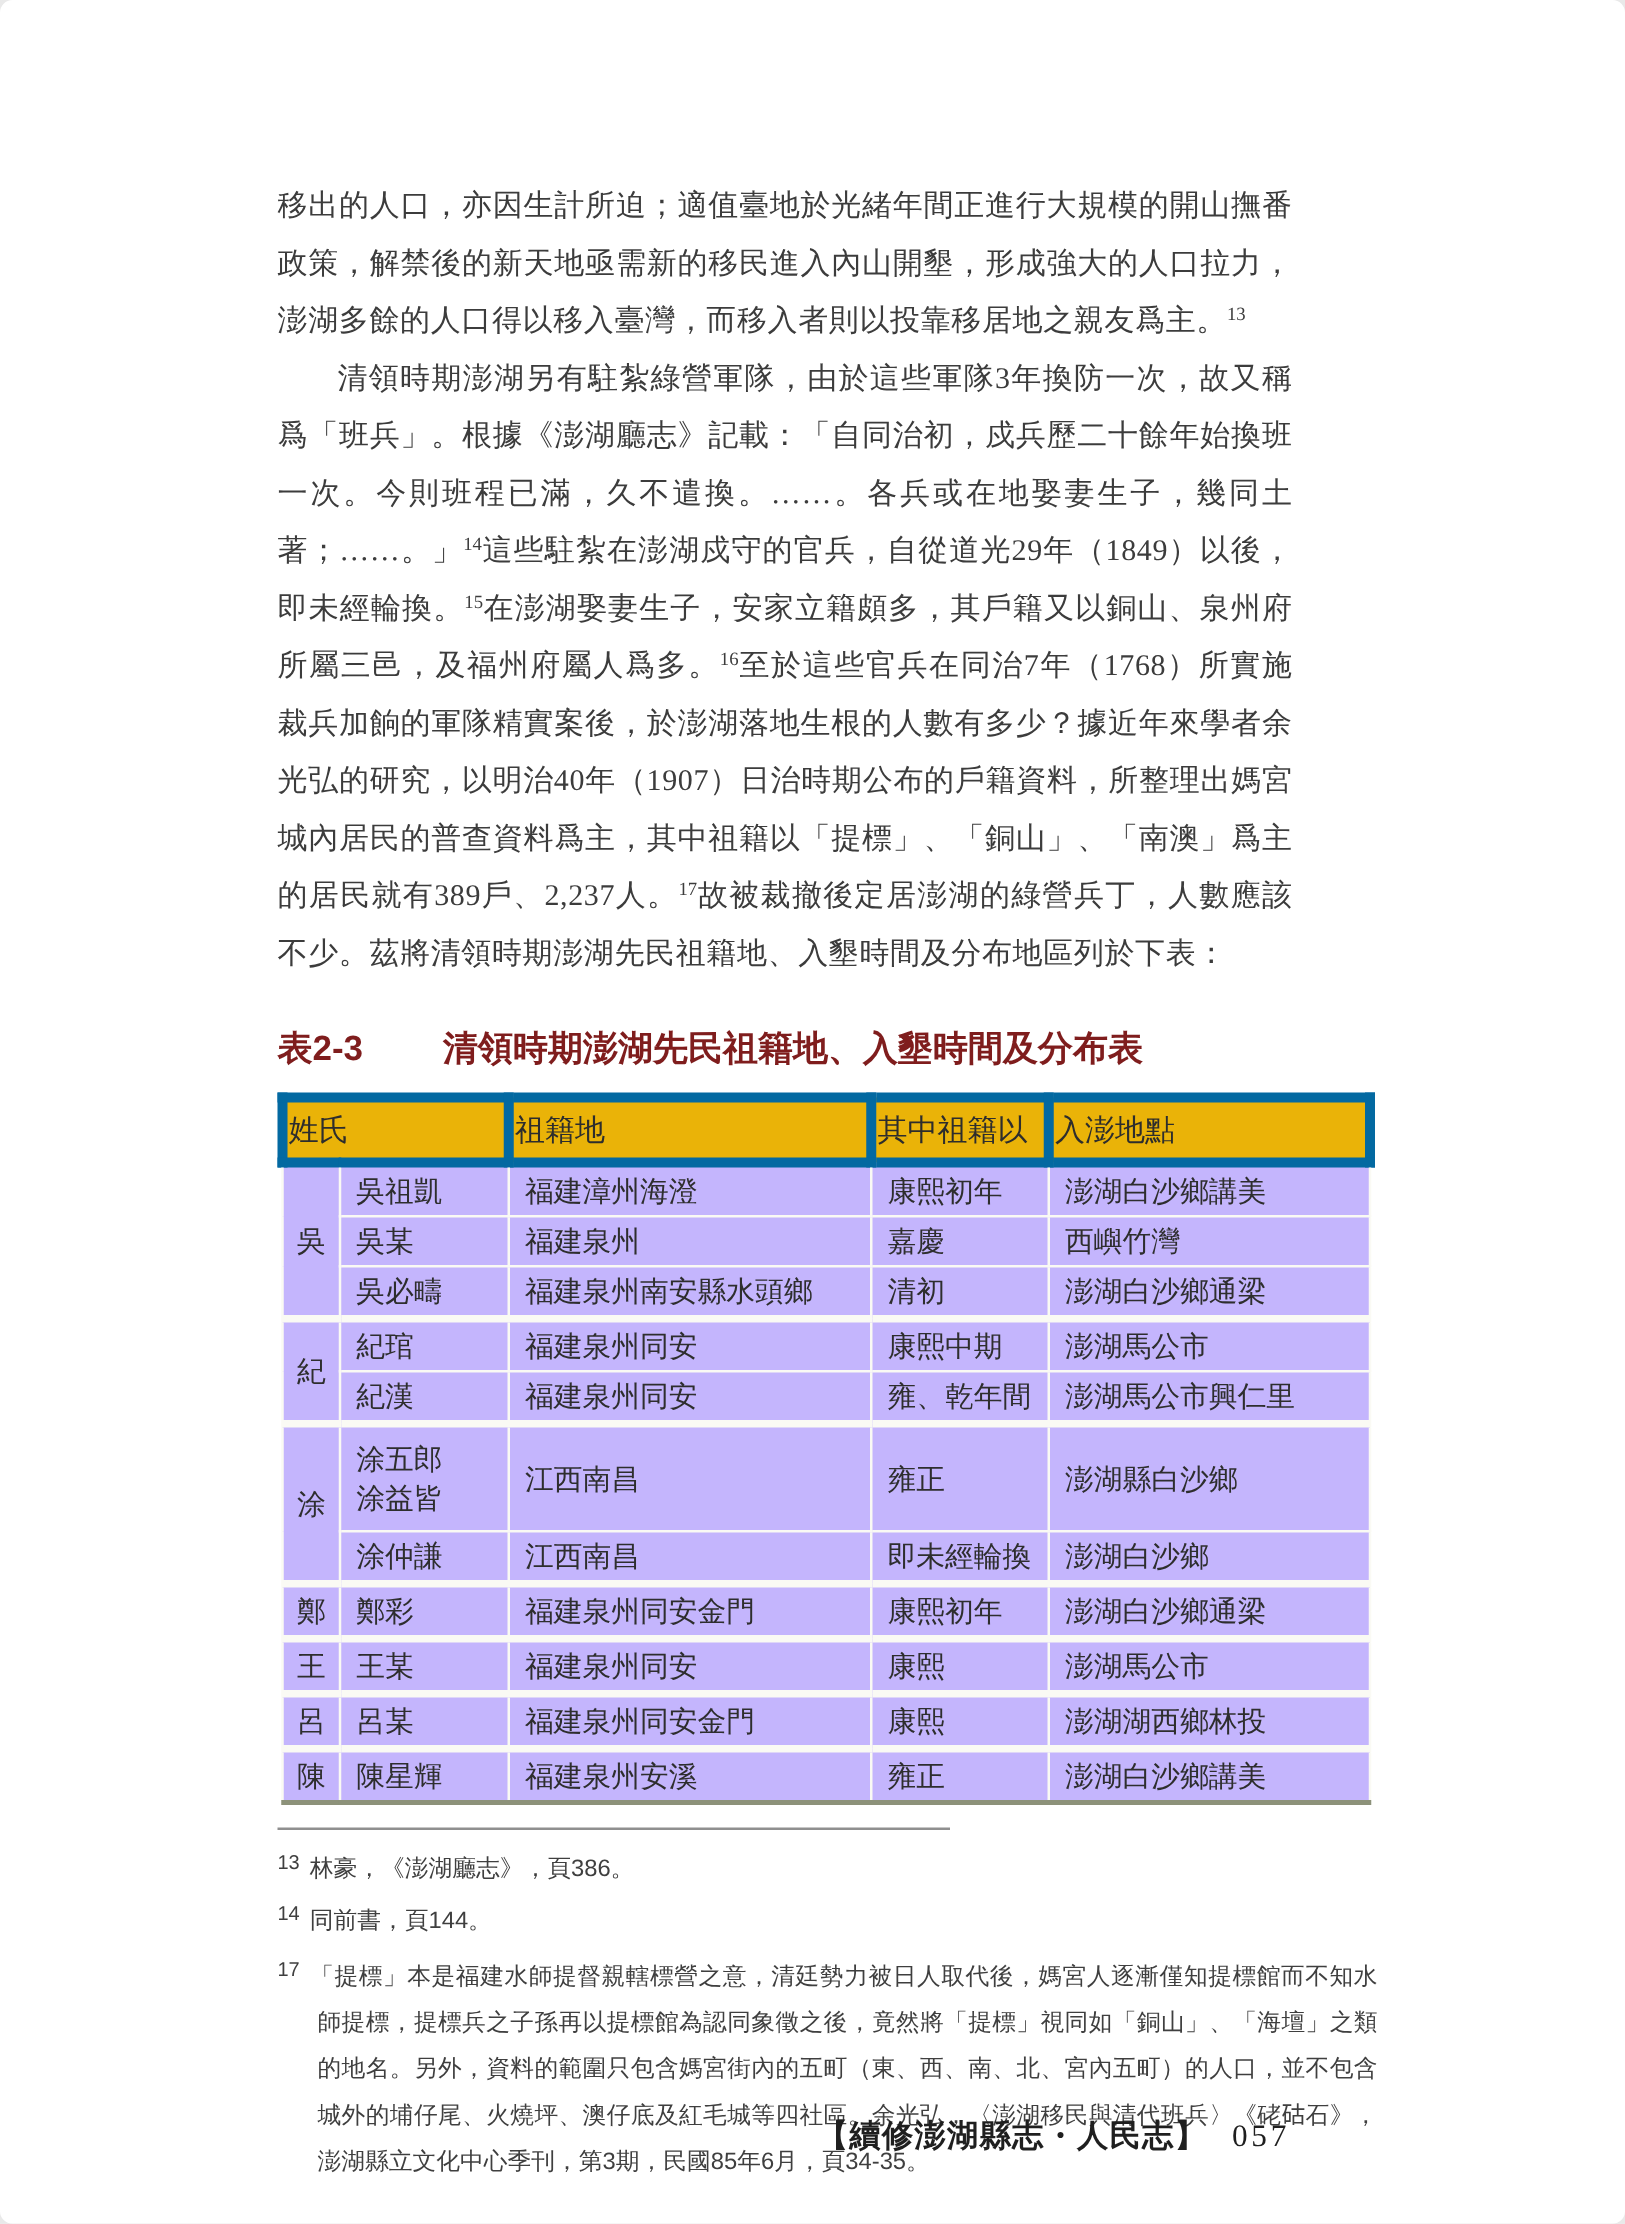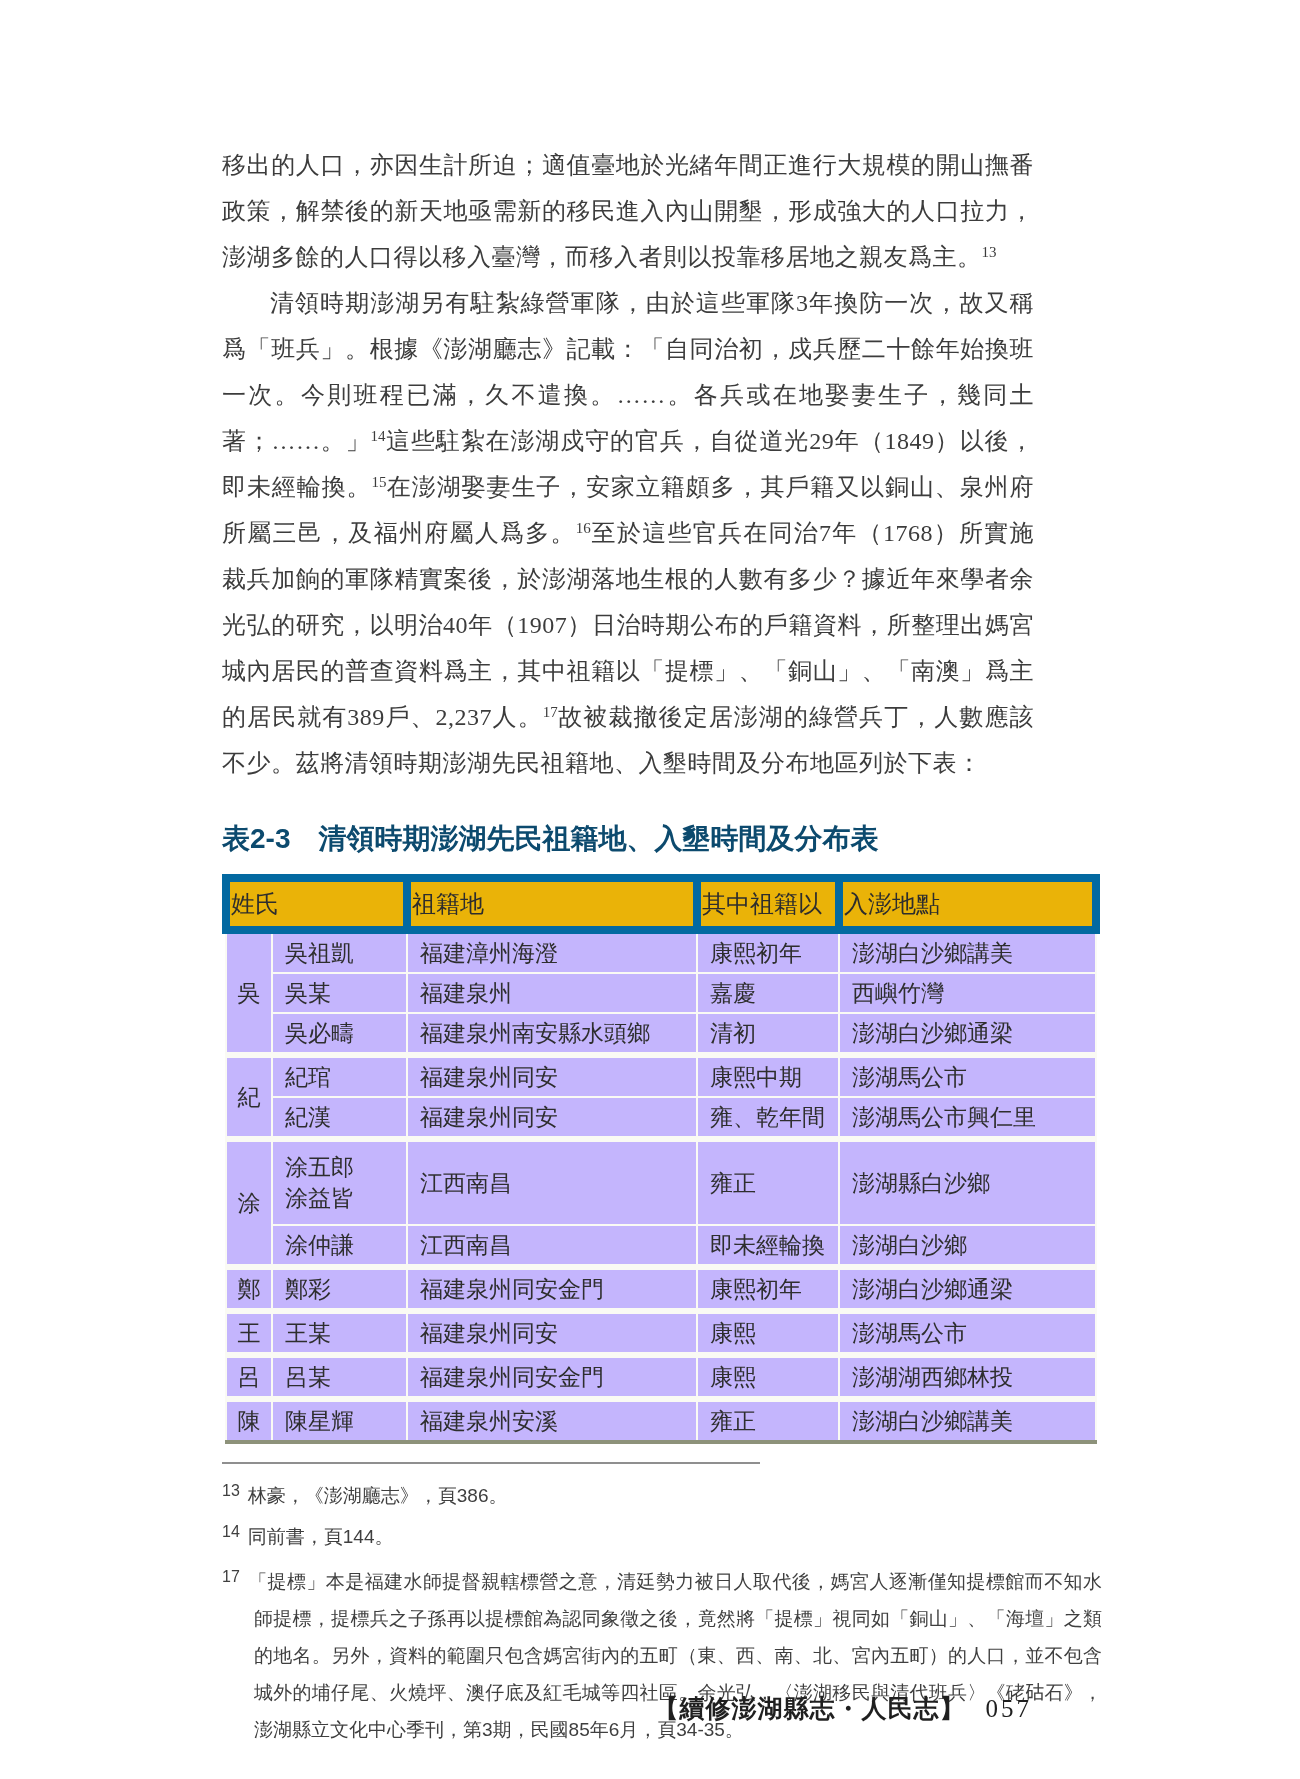--- a/index.html
+++ b/index.html
@@ -4,40 +4,41 @@
 <style>
   html,body { margin:0; padding:0; background:#e9e9e9; }
   .page {
     position:relative;
     width:1300px; height:1779px;
     margin:0 auto;
     background:#ffffff;
     font-family:"Liberation Serif","DejaVu Serif",serif;
     color:#3a3a3a;
     overflow:hidden;
+    border-radius:10px;
   }
   .content { position:absolute; left:222px; top:142px; width:872px; }
 
   
   .bodytext p {
     width:812px; margin:0;
     font-size:24px; line-height:46px;
     text-align:justify; text-justify:inter-ideograph;
     color:#3c3c3c;
     letter-spacing:0.5px;
   }
   .indent { text-indent:2em; }
   sup.fnref { font-size:15px; vertical-align:8px; line-height:0; letter-spacing:0; }
 
   
   .table-caption {
     margin-top:34px; margin-bottom:16px;
     font-family:"Liberation Sans","DejaVu Sans",sans-serif;
-    font-weight:bold; font-size:28px; color:#0c4a6e;
-    display:flex; align-items:baseline;
+    font-weight:bold; font-size:28px; color:#7f1d1d;
+    display:flex; align-items:baseline;gap:36px;
   }
   .table-caption .cap-label { margin-right:28px; }
 
   
   table.data {
     border-collapse:collapse; table-layout:fixed;
     width:870px;
     border-top:1px solid #b9bda3;
     border-bottom:4px solid #8d927a;
     font-size:23px; color:#2e2e2e;

